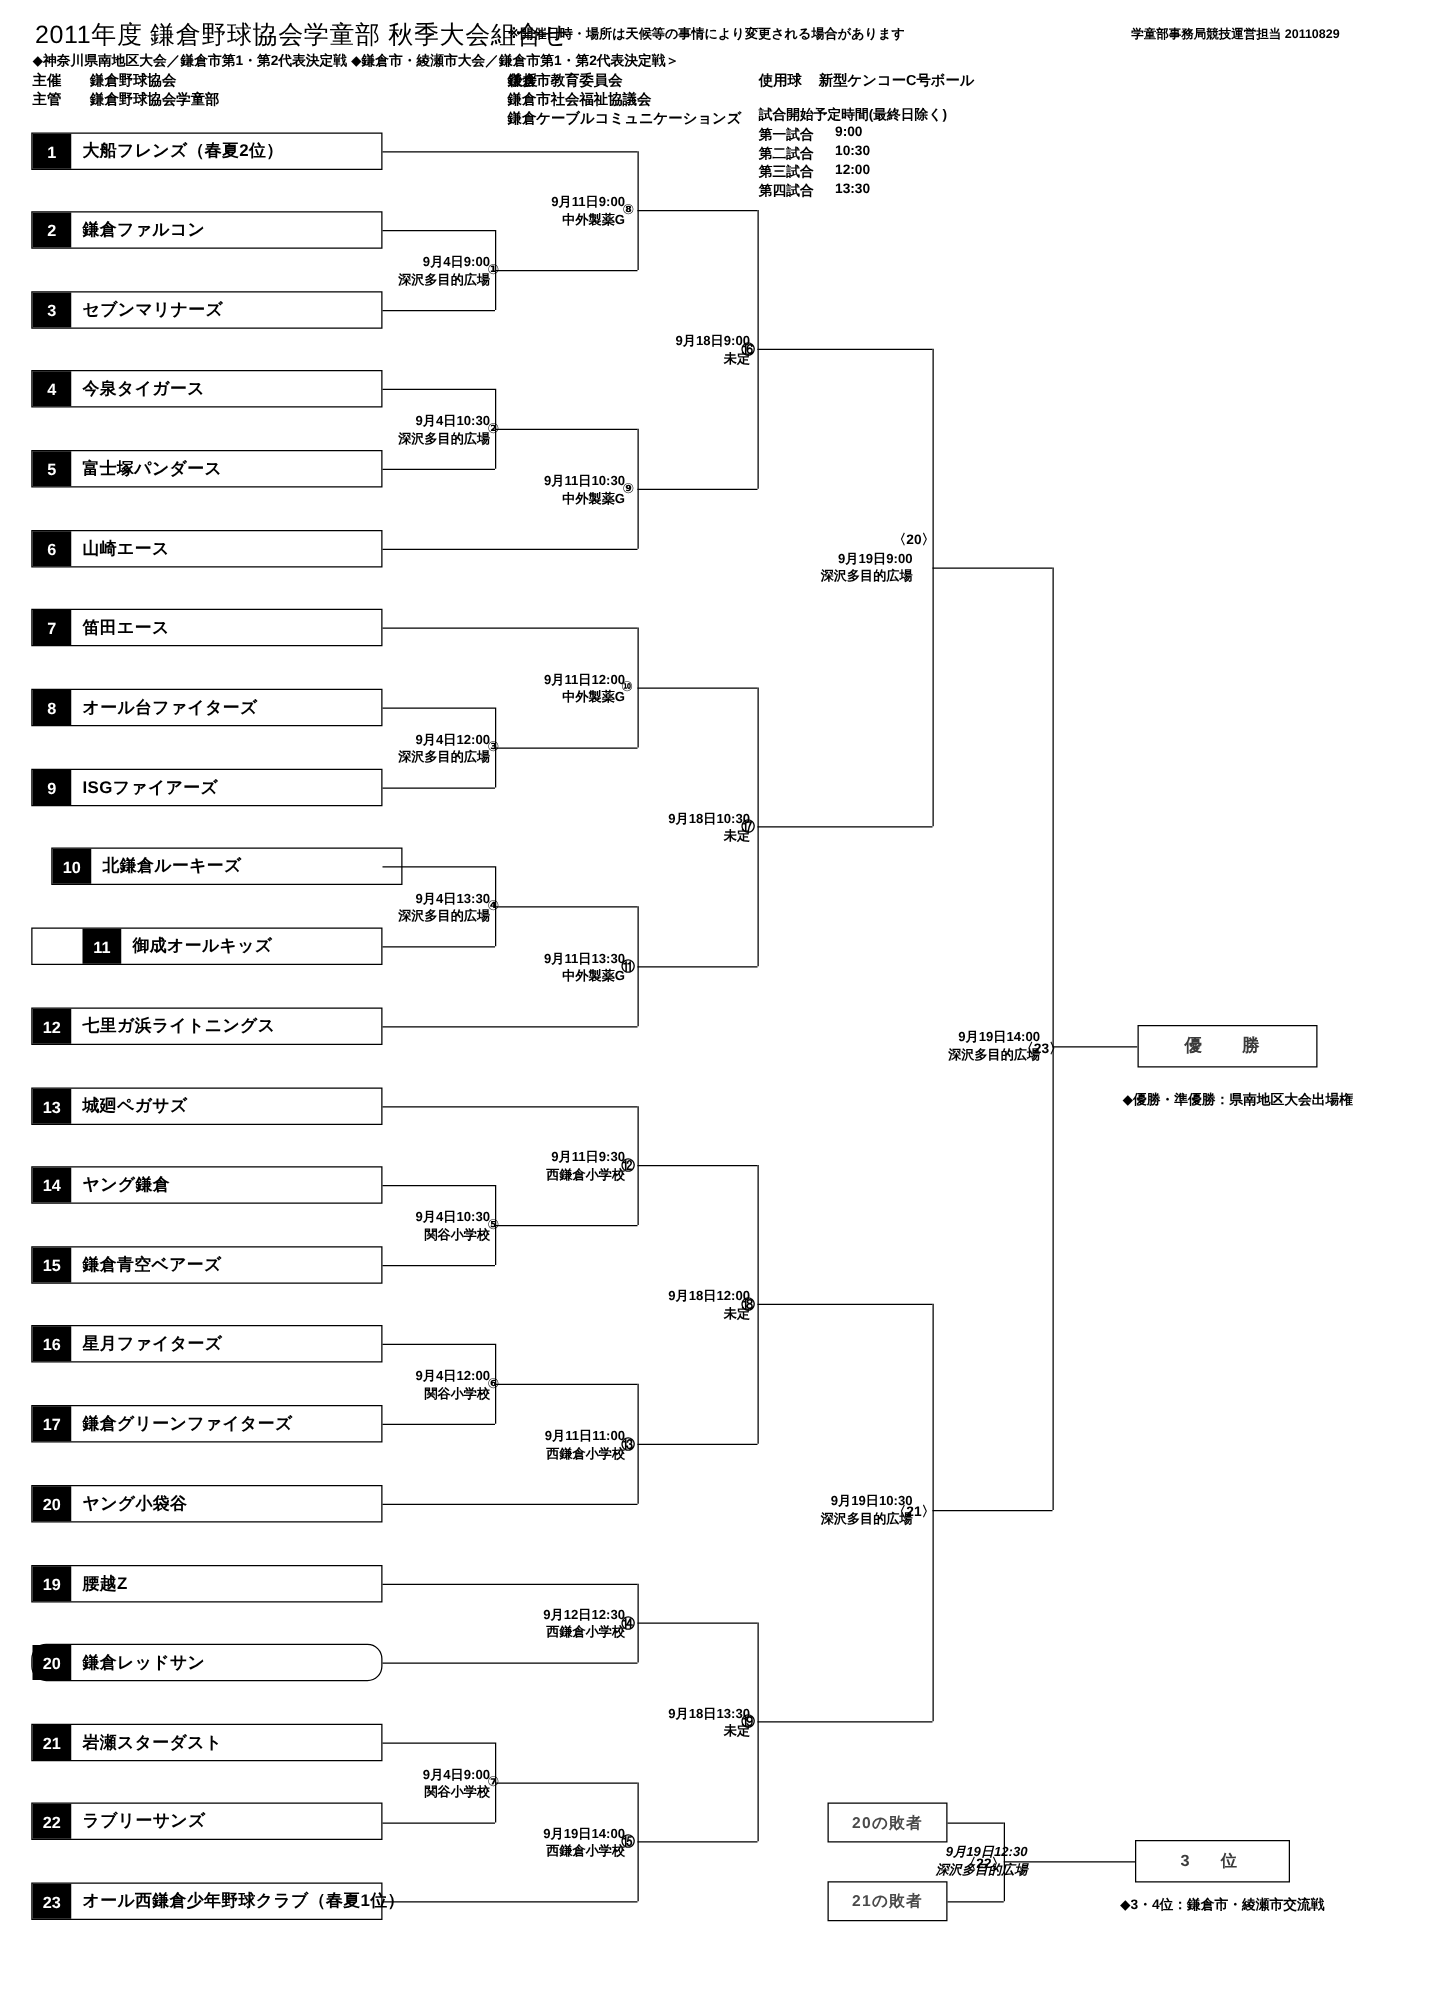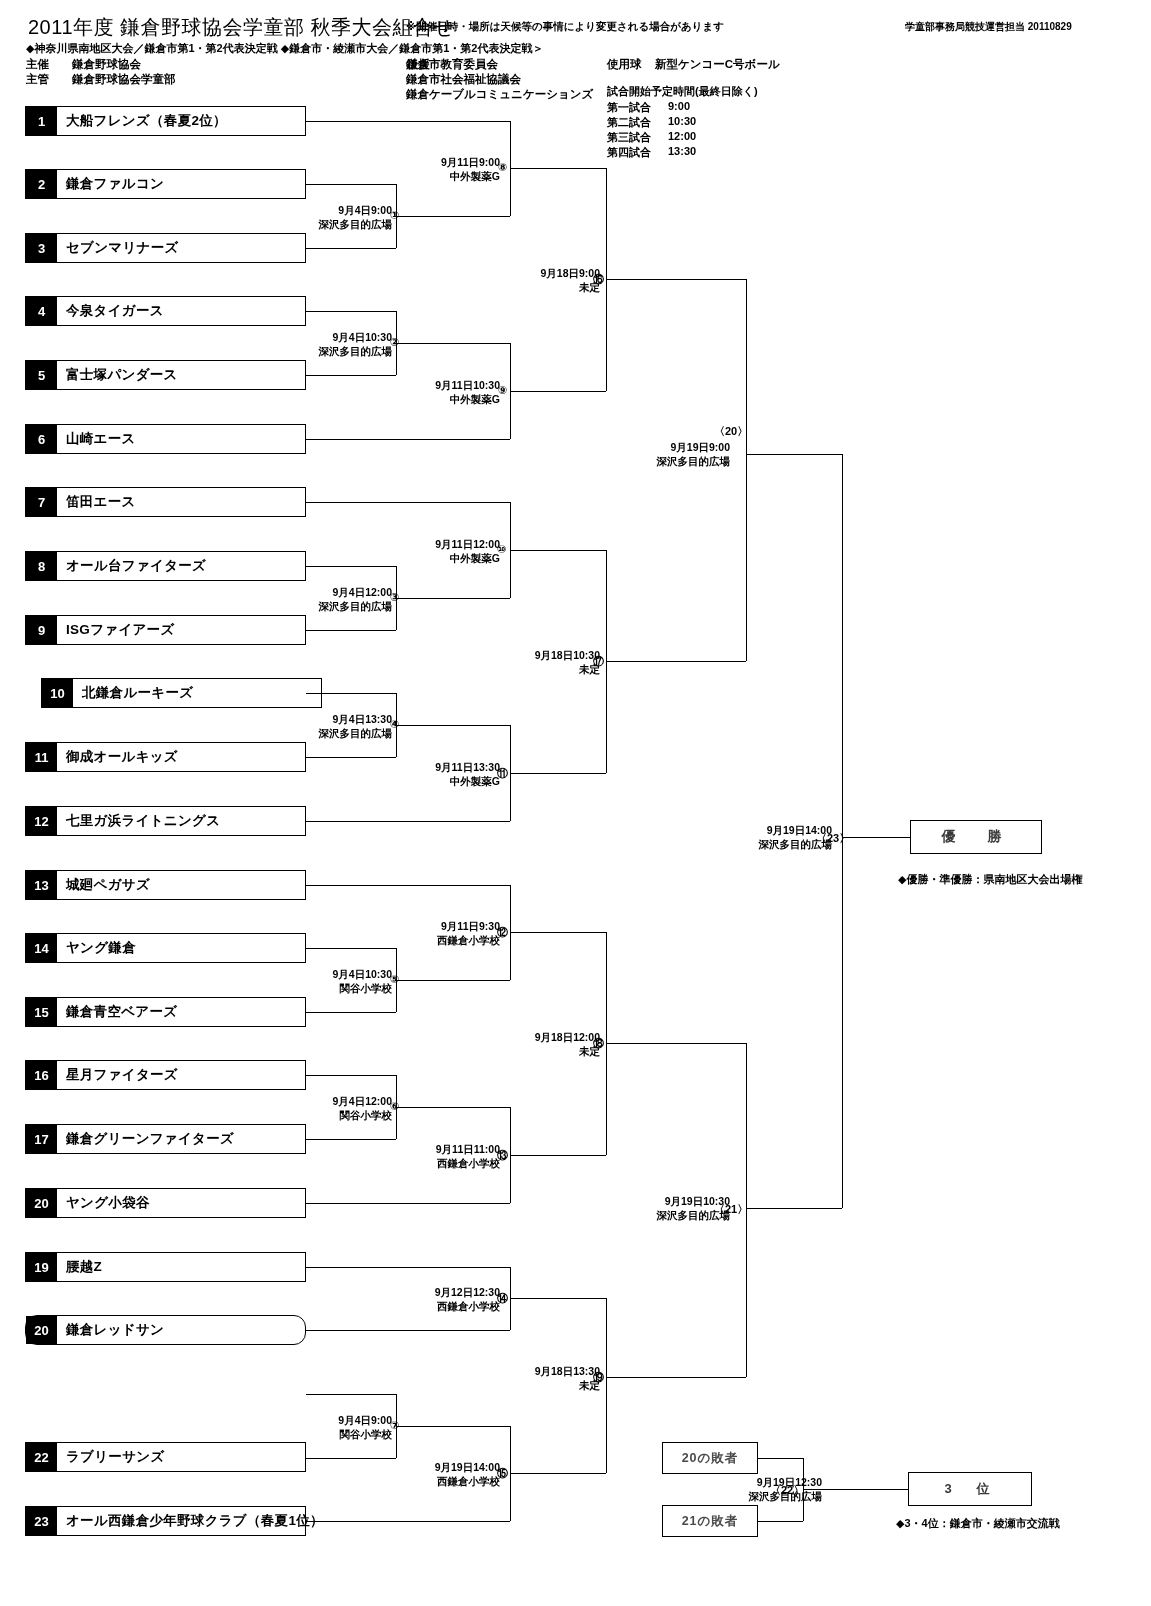--- a/index.html
+++ b/index.html
@@ -191,21 +191,21 @@
       <span class="tname">オール台ファイターズ</span>
     </div>
   <div class="team" style="top:615px;">
       <span class="seed">9</span>
       <span class="tname">ISGファイアーズ</span>
     </div>
   <div class="team" style="top:678px;margin-left:16px;">
       <span class="seed">10</span>
       <span class="tname">北鎌倉ルーキーズ</span>
     </div>
-  <div class="team" style="top:742px;">
+  <div class="team" style="top:742px;padding-left:40px;">
       <span class="seed">11</span>
       <span class="tname">御成オールキッズ</span>
     </div>
   <div class="team" style="top:806px;">
       <span class="seed">12</span>
       <span class="tname">七里ガ浜ライトニングス</span>
     </div>
   <div class="team" style="top:870px;">
       <span class="seed">13</span>
       <span class="tname">城廻ペガサズ</span>
@@ -230,20 +230,24 @@
       <span class="seed">20</span>
       <span class="tname">ヤング小袋谷</span>
     </div>
   <div class="team" style="top:1252px;">
       <span class="seed">19</span>
       <span class="tname">腰越Z</span>
     </div>
   <div class="team" style="top:1315px;border-radius:12px;">
       <span class="seed">20</span>
       <span class="tname">鎌倉レッドサン</span>
+    </div>
+  <div class="team" style="top:1379px;">
+      <span class="seed">21</span>
+      <span class="tname">岩瀬スターダスト</span>
     </div>
   <div class="team" style="top:1442px;">
       <span class="seed">22</span>
       <span class="tname">ラブリーサンズ</span>
     </div>
   <div class="team" style="top:1506px;">
       <span class="seed">23</span>
       <span class="tname">オール西鎌倉少年野球クラブ（春夏1位）</span>
     </div>
 
@@ -455,33 +459,33 @@
     <span class="m-place">深沢多目的広場</span>
   </div>
   <div class="m-num" style="left:714px;top:424px;">〈20〉</div>
 
   <div class="match" style="left:570px;top:1194px;width:160px;">
     <span class="m-date">9月19日10:30</span>
     <span class="m-place">深沢多目的広場</span>
   </div>
   <div class="m-num" style="left:714px;top:1202px;">〈21〉</div>
 
-  <div class="match" style="left:662px;top:1475px;width:160px;">
+  <div class="match" style="left:662px;top:1475px;width:160px;font-style:italic;">
     <span class="m-date">9月19日12:30</span>
     <span class="m-place">深沢多目的広場</span>
   </div>
   <div class="m-num" style="left:770px;top:1483px;">〈22〉</div>
 
   <div class="match" style="left:672px;top:823px;width:160px;">
     <span class="m-date">9月19日14:00</span>
     <span class="m-place">深沢多目的広場</span>
   </div>
   <div class="m-num" style="left:816px;top:831px;">〈23〉</div>
 
-  <div class="result-box" style="left:910px;top:820px;width:132px;height:34px;">優　勝</div>
+  <div class="result-box" style="left:910px;top:820px;width:144px;height:34px;">優　勝</div>
   <div class="foot-note" style="left:898px;top:872px;">◆優勝・準優勝：県南地区大会出場権</div>
 
   <div class="loser-box" style="left:662px;top:1442px;width:96px;height:32px;">20の敗者</div>
   <div class="loser-box" style="left:662px;top:1505px;width:96px;height:32px;">21の敗者</div>
 
   <div class="result-box" style="left:908px;top:1472px;width:124px;height:34px;font-size:13px;letter-spacing:6px;">3　位</div>
   <div class="foot-note" style="left:896px;top:1516px;">◆3・4位：鎌倉市・綾瀬市交流戦</div>
 
 </div>
 

